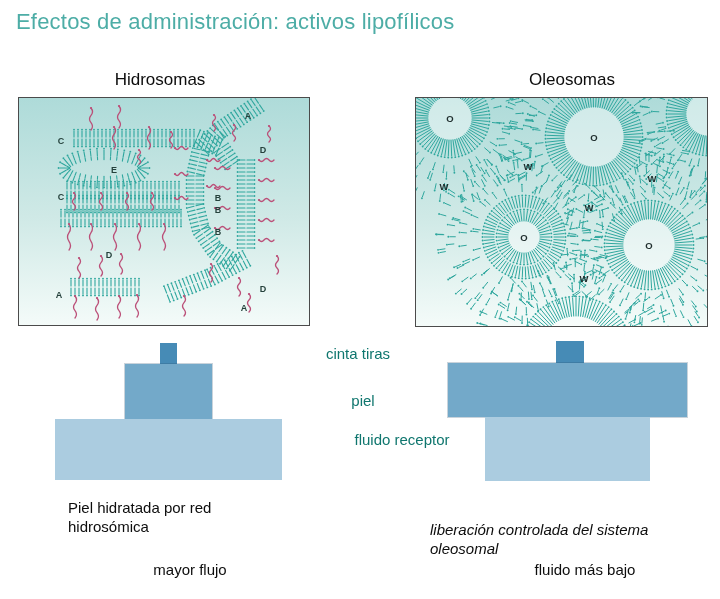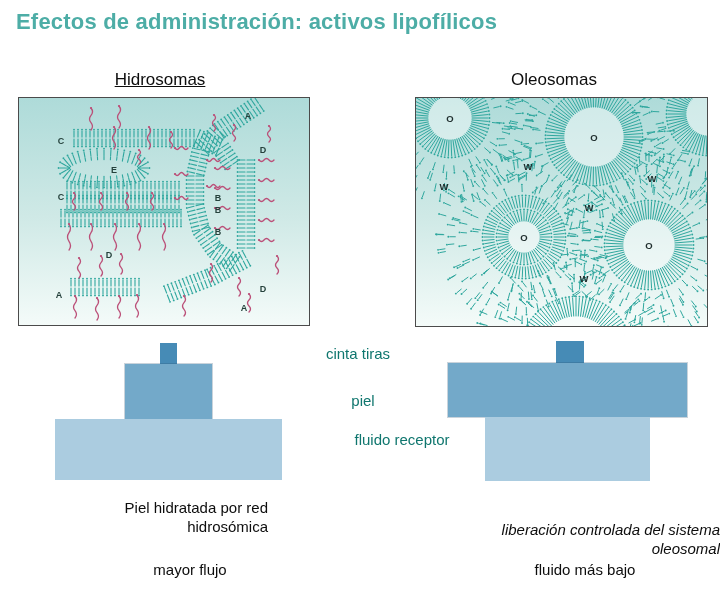--- a/index.html
+++ b/index.html
@@ -2,28 +2,28 @@
 <html style="--title-teal: #4dada6; --diagram-teal: #2fa79e; --squiggle-pink: #bb4f78; --panel-label: #25413c; --panel-bg-top: #aedbd9; --panel-bg-bottom: #f4fbf9; --panel-border: #4b4b4b; --tape-blue: #468bb6; --skin-blue: #73a9c9; --fluid-blue: #abcce0; --text-black: #111111;"><head>
 <meta charset="utf-8">
 <style>
   html,body{margin:0;padding:0;background:#fff;}
   .slide{
     position:relative;width:720px;height:599px;background:#fff;overflow:hidden;
     font-family:"Liberation Sans","DejaVu Sans",sans-serif;color:var(--text-black,#111);
   }
   .abs{position:absolute;}
   .title{
-    left:16px;top:9px;font-size:22px;font-weight:700;letter-spacing:0.2px;
+    left:16px;top:9px;font-size:22px;font-weight:400;letter-spacing:0.2px;
     color:var(--title-teal,#4dada6);white-space:nowrap;
   }
   .panel-heading{
     top:70px;font-size:17px;color:#0d0d0d;transform:translateX(-50%);white-space:nowrap;
   }
-  .h-left{left:160px;text-decoration:underline;}
-  .h-right{left:554px;}
+  .h-left{left:160px;}
+  .h-right{left:572px;}
   .figure{
     border:1px solid var(--panel-border,#4b4b4b);
     background:linear-gradient(180deg,var(--panel-bg-top,#aedbd9) 0%,#cfe9e6 52%,var(--panel-bg-bottom,#f4fbf9) 100%);
     overflow:hidden;
   }
   .fig-left{left:18px;top:97px;width:290px;height:227px;}
   .fig-right{left:415px;top:97px;width:291px;height:228px;}
   .figure svg{display:block;width:100%;height:100%;}
   svg text{font-family:"Liberation Sans","DejaVu Sans",sans-serif;}
   .rect{box-sizing:border-box;}
@@ -36,21 +36,21 @@
   .tape-r{left:556px;top:341px;width:28px;height:22px;}
   .skin-r{left:448px;top:363px;width:239px;height:54px;}
   .fluid-r{left:485px;top:417px;width:165px;height:64px;}
   .mid-label{
     transform:translateX(-50%);font-size:15px;color:#0f766e;white-space:nowrap;
   }
   .lbl-tape{left:358px;top:345px;}
   .lbl-skin{left:363px;top:392px;}
   .lbl-fluid{left:358px;top:431px;margin-left:44px;}
   .caption{
-    transform:translateX(-50%);text-align:right;font-size:15px;line-height:19px;color:#0d0d0d;
+    transform:translateX(-50%);text-align:left;font-size:15px;line-height:19px;color:#0d0d0d;
   }
   .cap-left{left:168px;top:498px;width:200px;}
   .cap-right{left:575px;top:520px;width:290px;font-style:italic;}
   .flux{transform:translateX(-50%);font-size:15px;color:#0d0d0d;white-space:nowrap;}
   .flux-left{left:190px;top:561px;}
   .flux-right{left:585px;top:561px;}
 </style>
 </head>
 <body>
 

